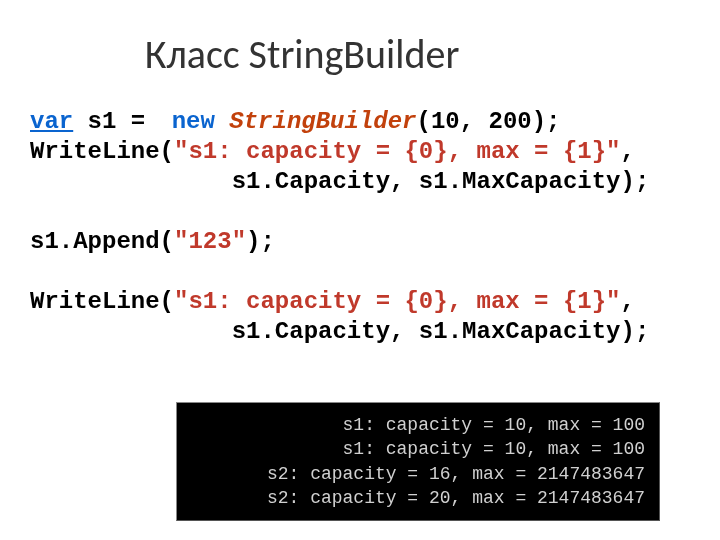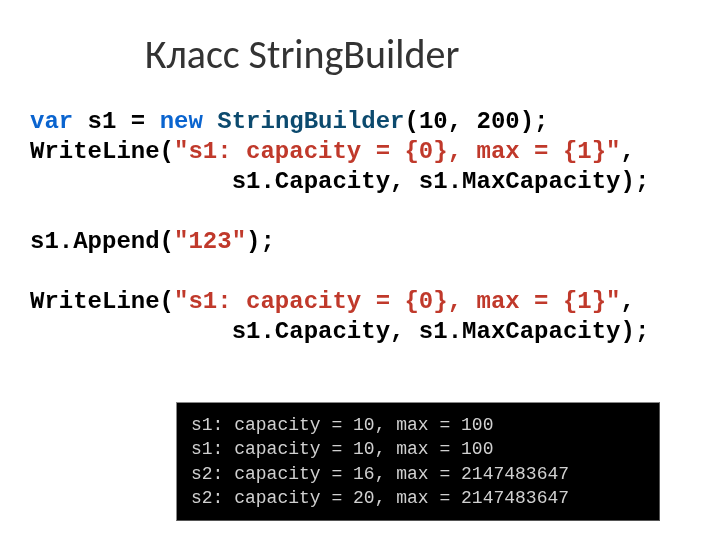--- a/index.html
+++ b/index.html
@@ -26,43 +26,44 @@
     margin: 0 0 28px 0;
   }
   .code {
     font-family: Consolas, "Courier New", monospace;
     font-size: 24px;
     line-height: 1.25;
     font-weight: bold;
     color: #000000;
     white-space: pre;
   }
-  .kw-var { color: #0a64cf; }
-  .kw-new { color: #0a64cf; }
-  .type   { color: #0c4a6e; }
+  .kw-var { color: #0a64cf; text-decoration: underline; }
+  .kw-new { color: #0a64cf; margin-left: 12px; }
+  .type   { color: #c2410c; font-style: italic; }
   .str    { color: #c0392b; }
   .console-wrap {
     position: absolute;
     left: 176px;
     top: 402px;
   }
   .console {
     background: #000000;
     color: #d0d0d0;
     font-family: Consolas, "Courier New", monospace;
     font-size: 18px;
     line-height: 1.35;
     padding: 10px 14px 10px 14px;
     white-space: pre;
     border-top: 1px solid #888;
     border-left: 1px solid #888;
     border-right: 1px solid #555;
     border-bottom: 1px solid #555;
     width: 484px;
     box-sizing: border-box;
+    text-align: right;
   }
 </style>
 </head>
 <body>
 
 <div class="slide">
 
   <h1 class="title">Класс StringBuilder</h1>
 
   <div class="code"><span class="kw-var">var</span><span> s1 = </span><span class="kw-new">new</span><span> </span><span class="type">StringBuilder</span><span>(10, 200);</span>

